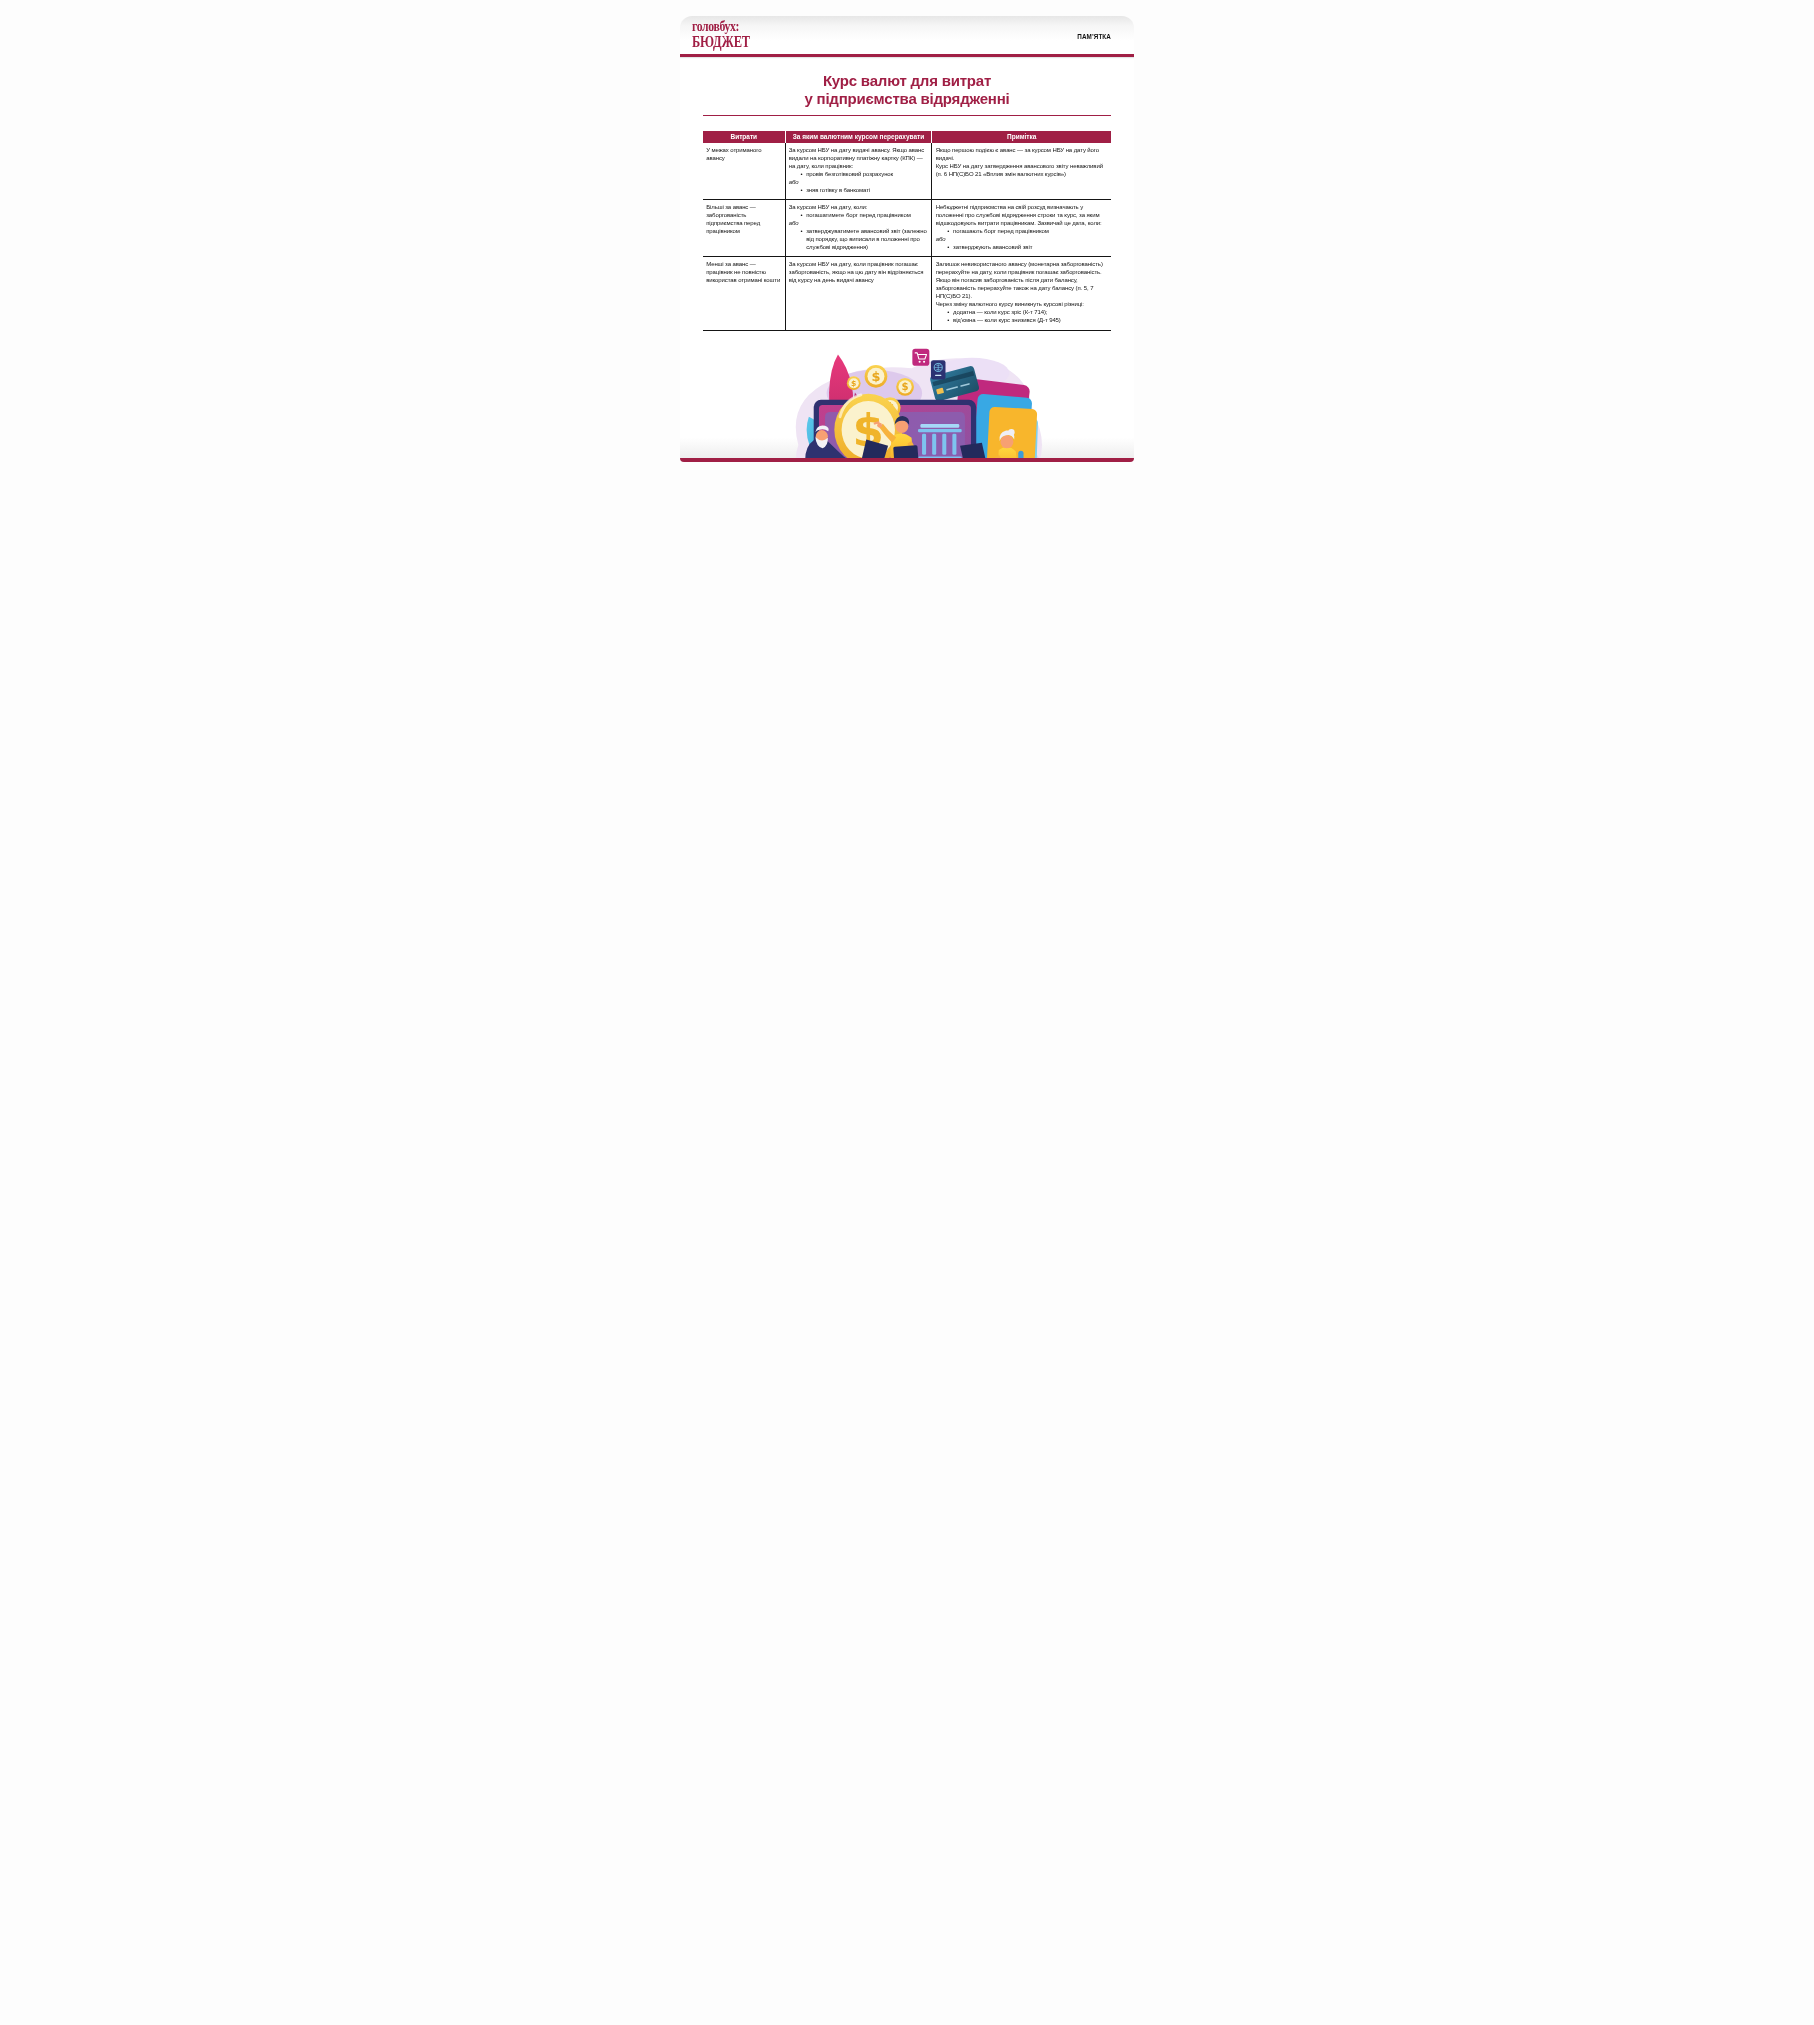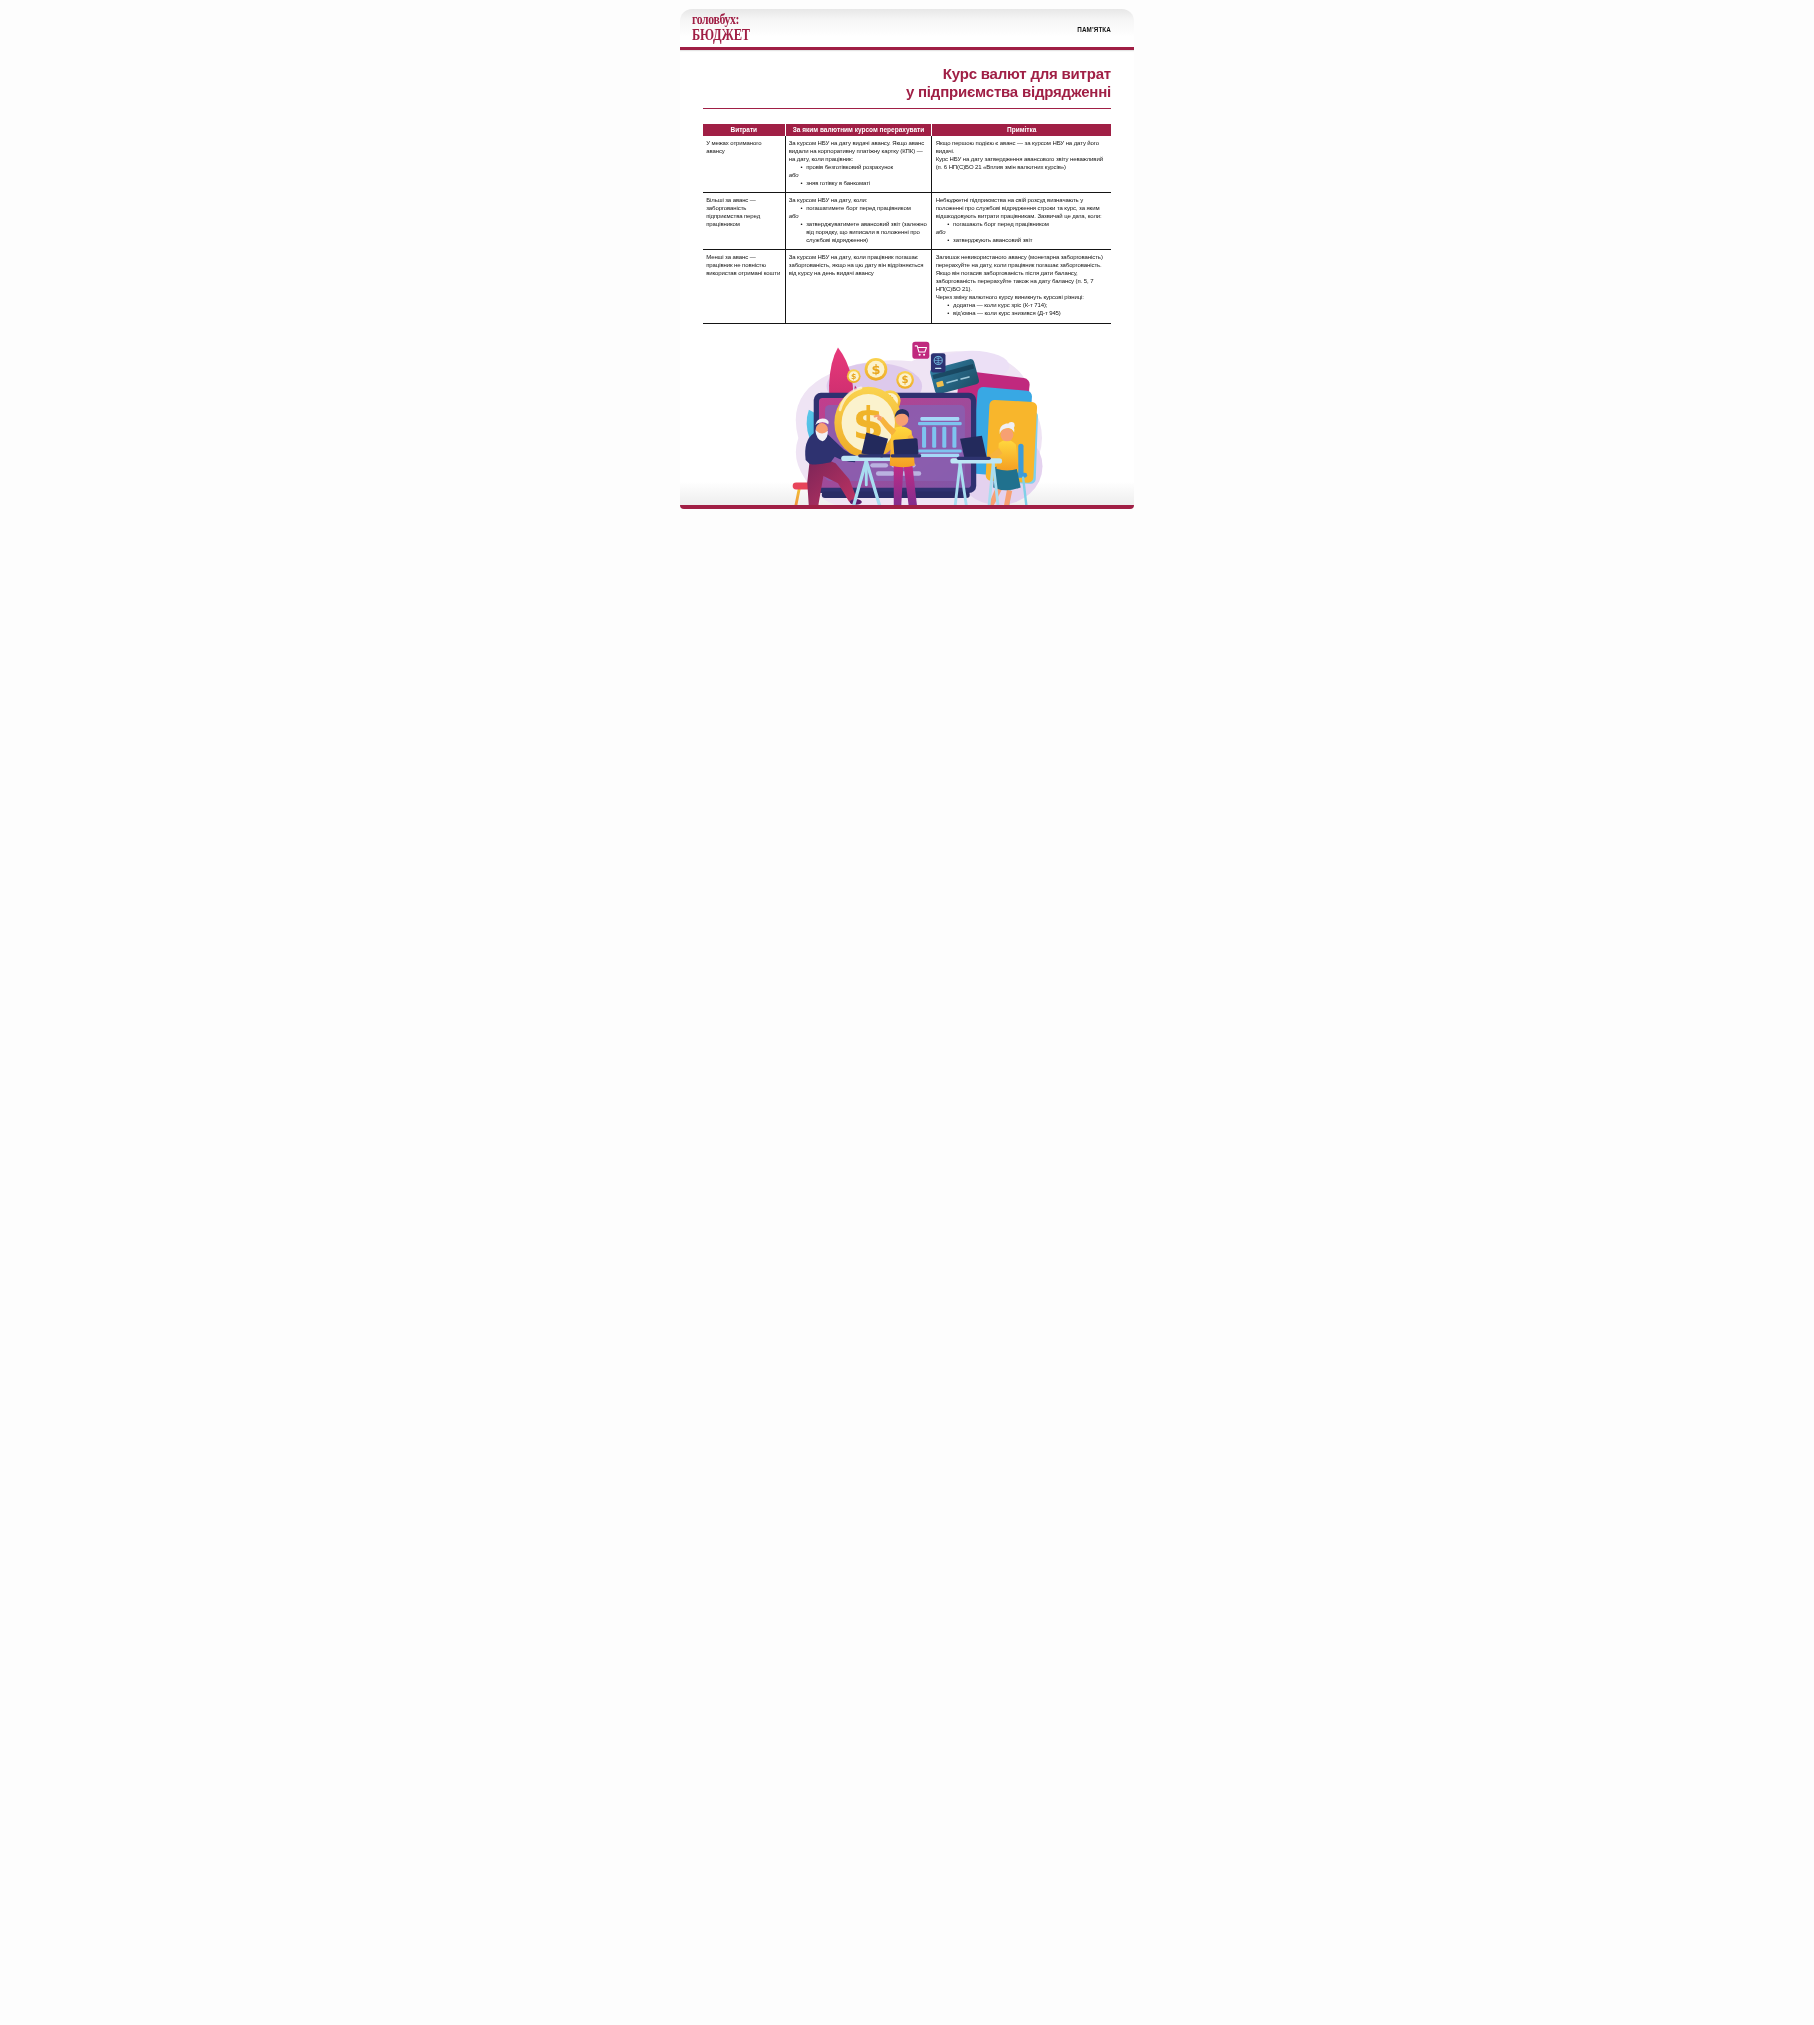--- a/index.html
+++ b/index.html
@@ -3,22 +3,22 @@
 <meta charset="utf-8">
 <style>
   :root{
     --accent:#a01f45;
     --ink:#141414;
   }
   html,body{margin:0;padding:0;background:#fdfdfd;}
   body{font-family:"Liberation Sans","DejaVu Sans",sans-serif;color:var(--ink);}
   .page{
     position:relative;
-    width:454px;height:500px;
-    margin:9px auto;
+    width:454px;height:446px;
+    margin:16px auto;
     border-radius:12px 12px 4px 4px;
     overflow:hidden;
     background:linear-gradient(180deg,#e7e7e7 0%,#f6f6f6 2.2%,#ffffff 5.5%,#ffffff 94.5%,#ededed 99.4%);
   }
   
   .logo{
     position:absolute;left:12px;top:3.2px;
     color:var(--accent);
     font-family:"Liberation Serif","DejaVu Serif",serif;
     font-weight:700;
@@ -34,21 +34,21 @@
     letter-spacing:0.1px;
   }
   .top-bar{
     position:absolute;top:38px;left:0;right:0;height:3.2px;
     background:var(--accent);
     box-shadow:0 1.2px 0 rgba(0,0,0,.10);
   }
   
   .content{padding-top:56px;}
   .page-title{
-    margin:0 23px;text-align:right;
+    margin:0 23px;text-align:center;
     color:var(--accent);
     font-size:15px;font-weight:700;line-height:1.2;
     letter-spacing:-0.2px;
   }
   .title-rule{height:1.6px;background:var(--accent);margin:6.9px 23px 0;}
   
   .table-wrap{margin:14.6px 23px 0;}
   .thead{display:grid;grid-template-columns:20% 36% 44%;}
   .th{
     background:var(--accent);color:#fff;

